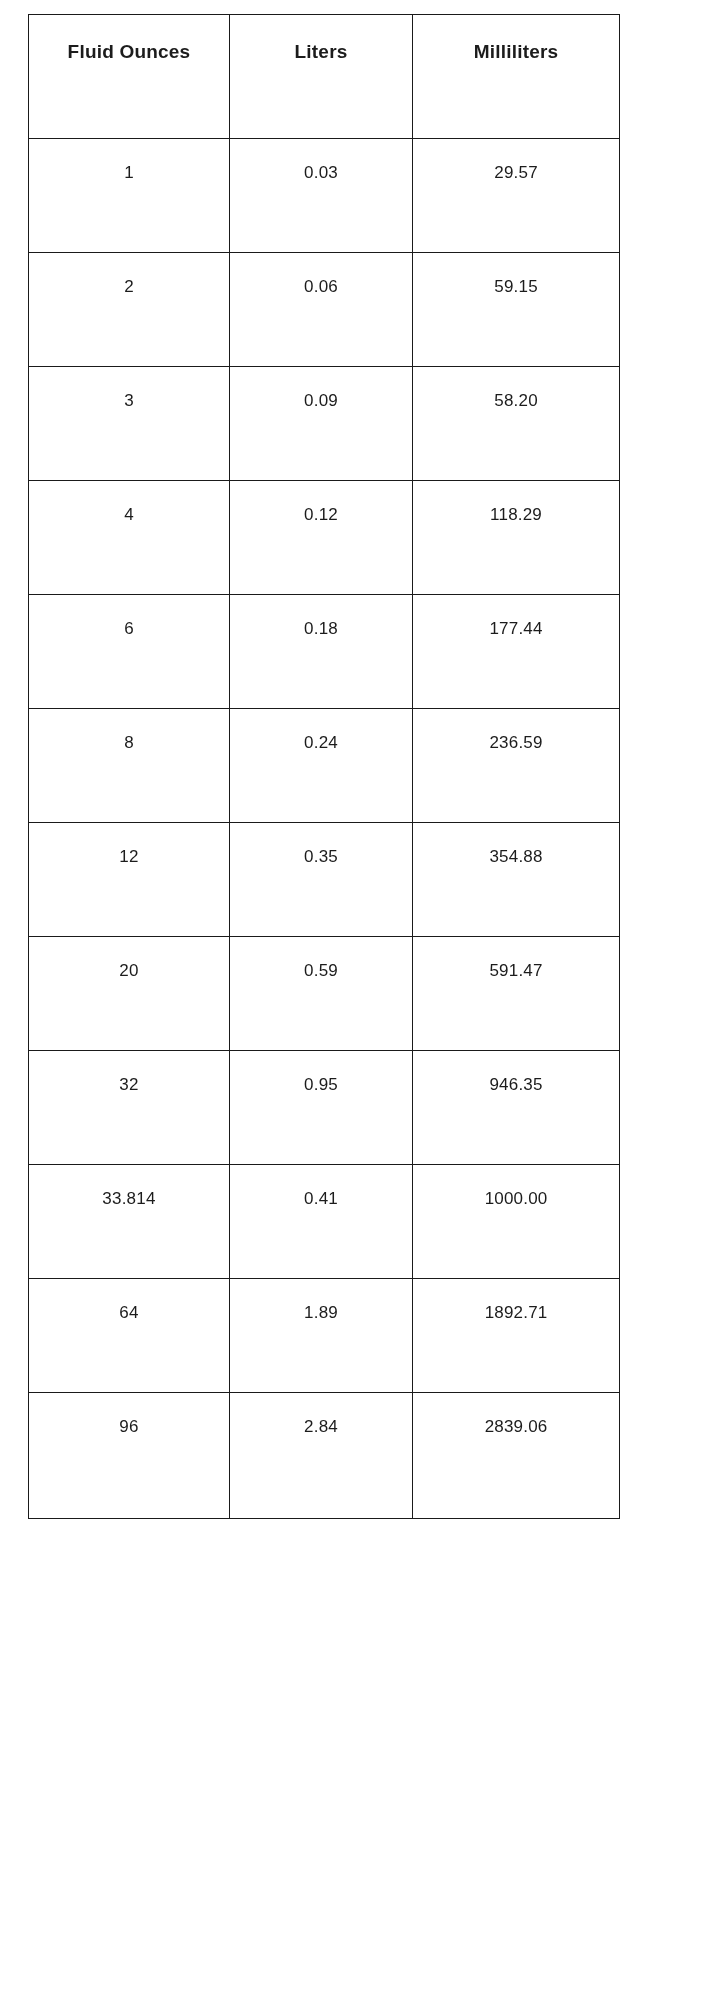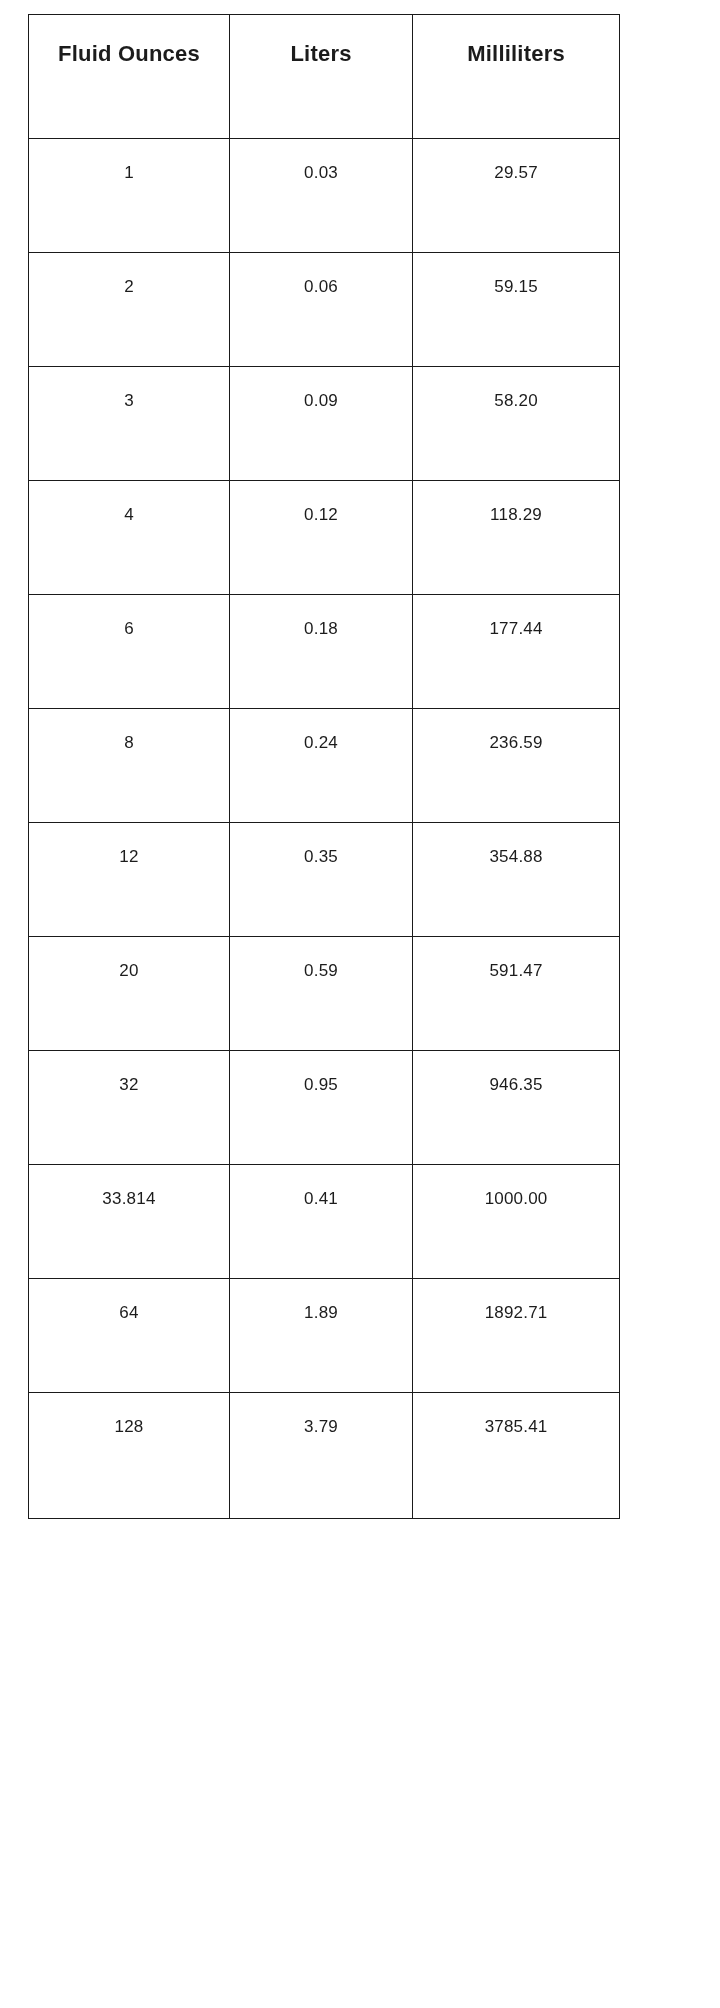--- a/index.html
+++ b/index.html
@@ -34,21 +34,21 @@
   table.conversion-table td {
     border: 1px solid #1a1a1a;
     text-align: center;
     vertical-align: top;
     color: #1c1c1c;
     background: #ffffff;
   }
   table.conversion-table th {
     height: 96px;
     padding-top: 26px;
-    font-size: 22px;
+    font-size: 19px;
     font-weight: bold;
     letter-spacing: 0.2px;
   }
   table.conversion-table td {
     height: 88px;
     padding-top: 24px;
     font-size: 17px;
     font-weight: normal;
     letter-spacing: 0.2px;
   }
@@ -123,19 +123,19 @@
           <td>33.814</td>
           <td>0.41</td>
           <td>1000.00</td>
         </tr>
         <tr>
           <td>64</td>
           <td>1.89</td>
           <td>1892.71</td>
         </tr>
         <tr>
-          <td>128</td>
-          <td>3.79</td>
-          <td>3785.41</td>
+          <td>96</td>
+          <td>2.84</td>
+          <td>2839.06</td>
         </tr>
       </tbody>
   </table>
 </div>
 
 </body></html>

